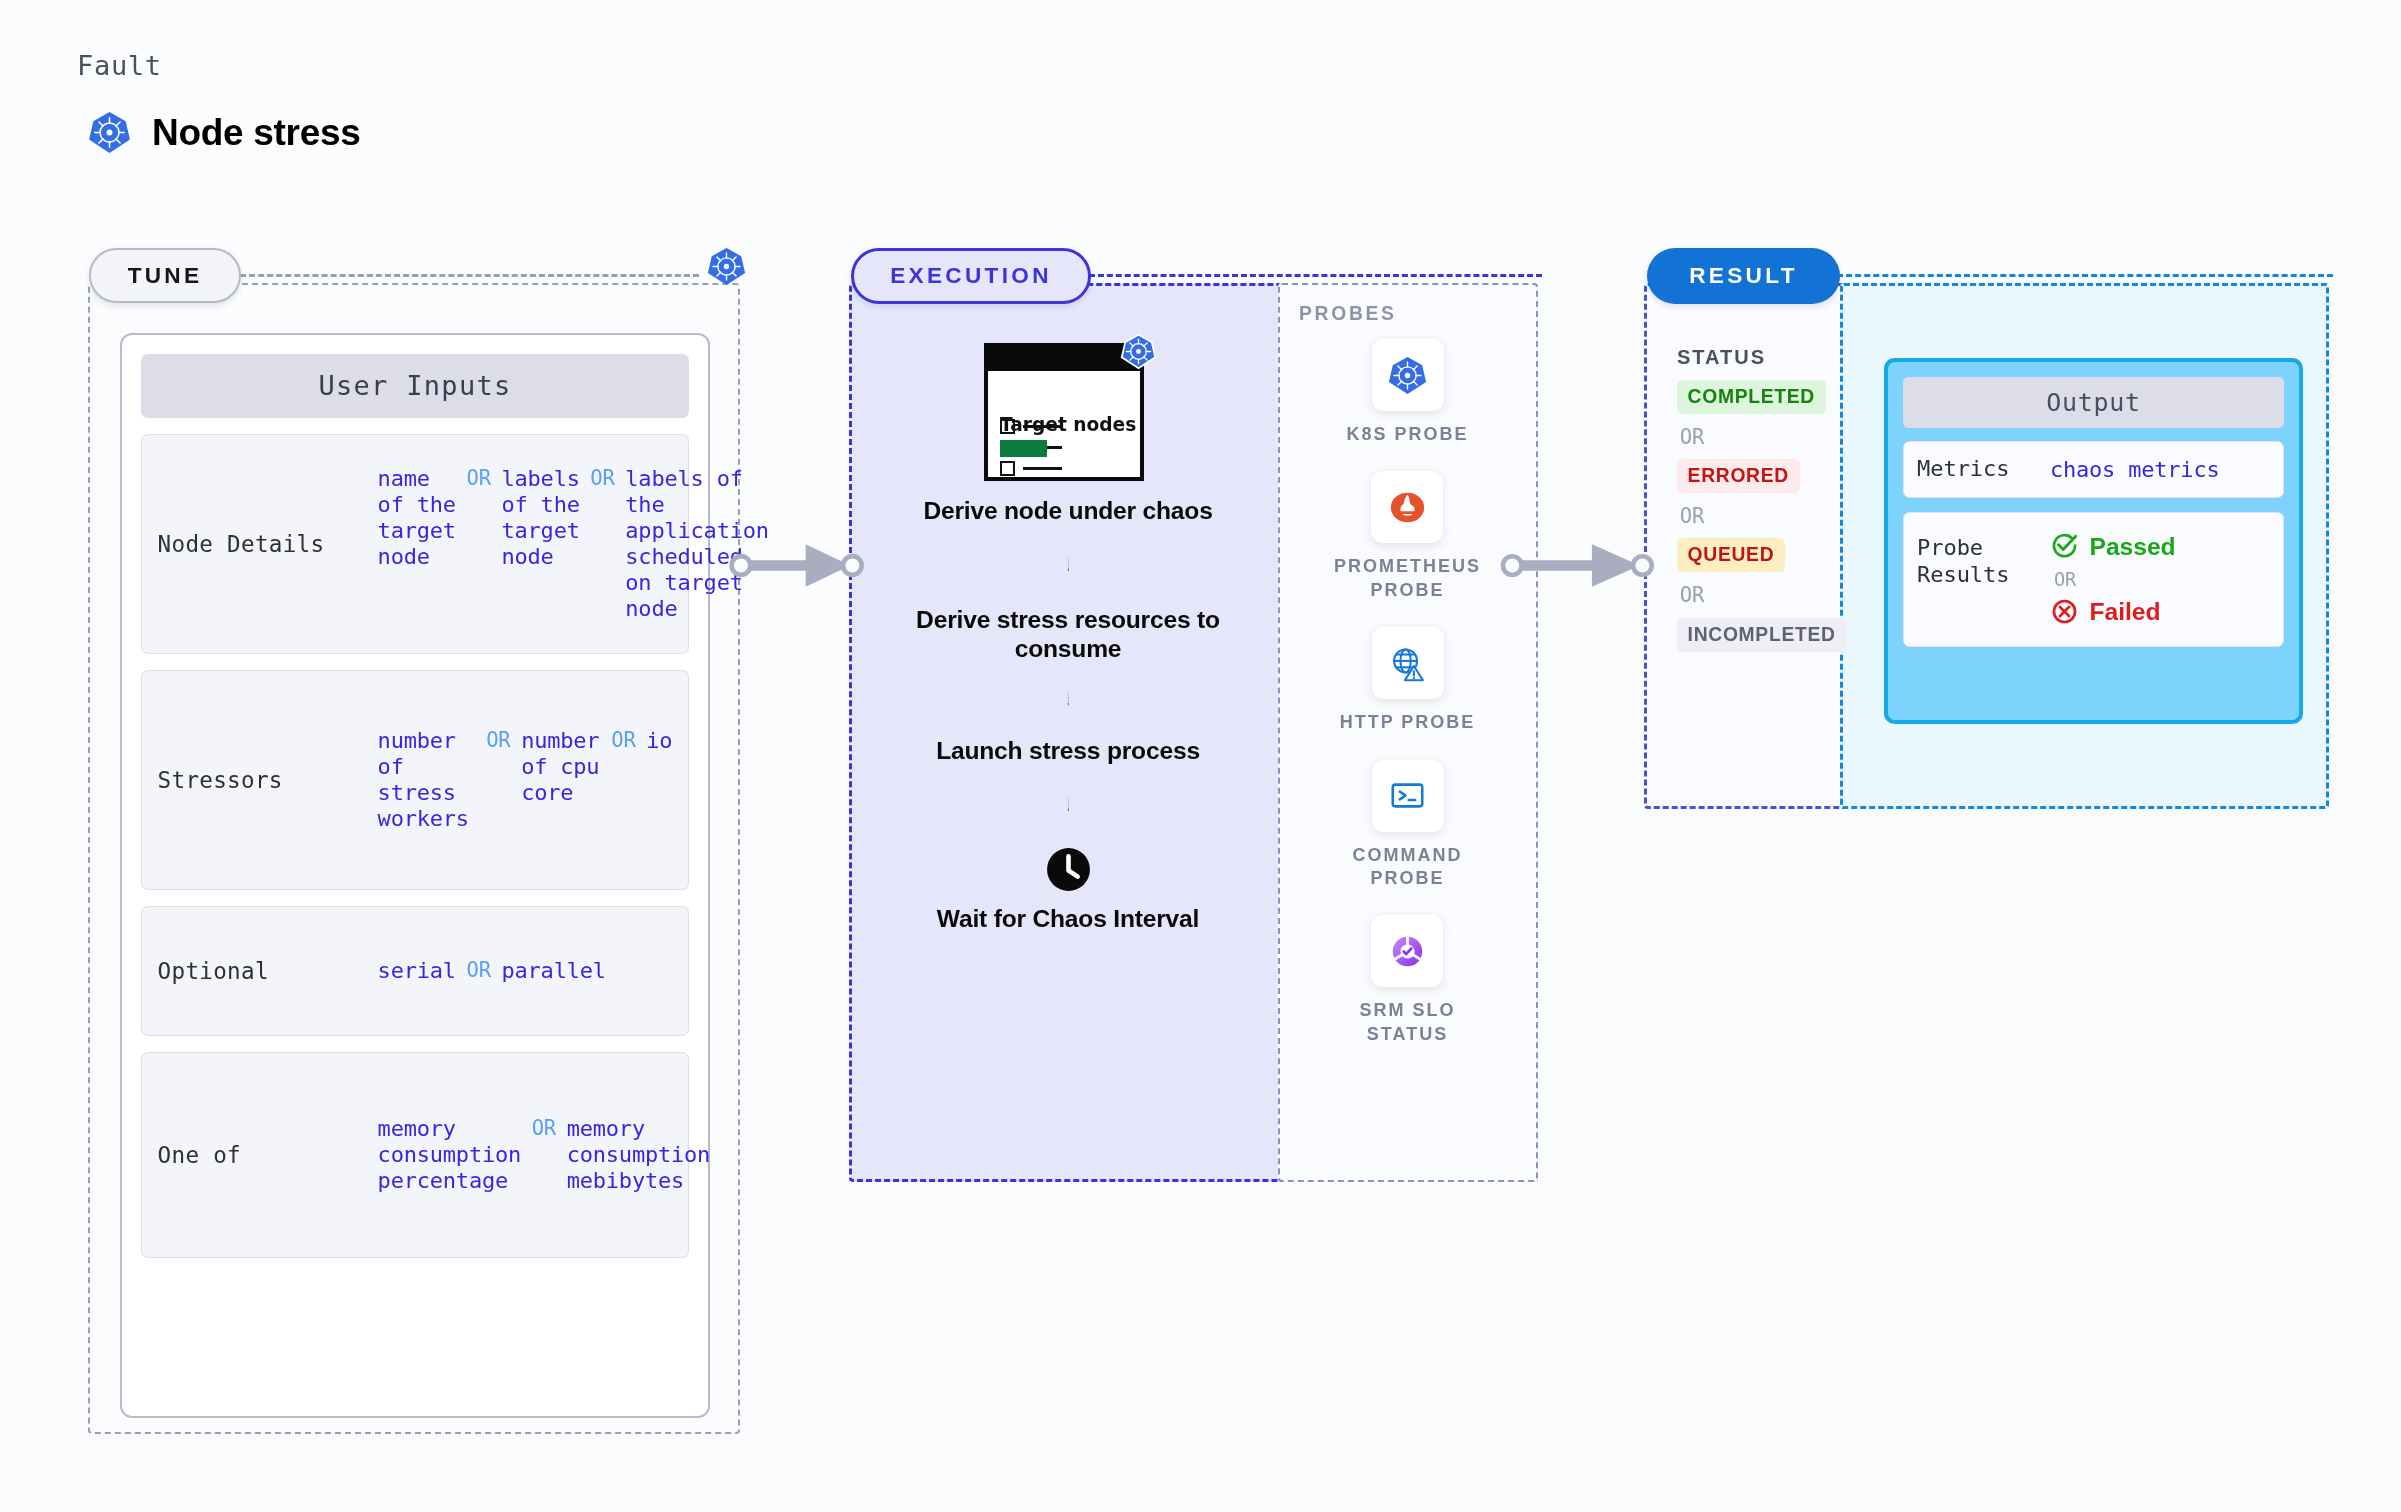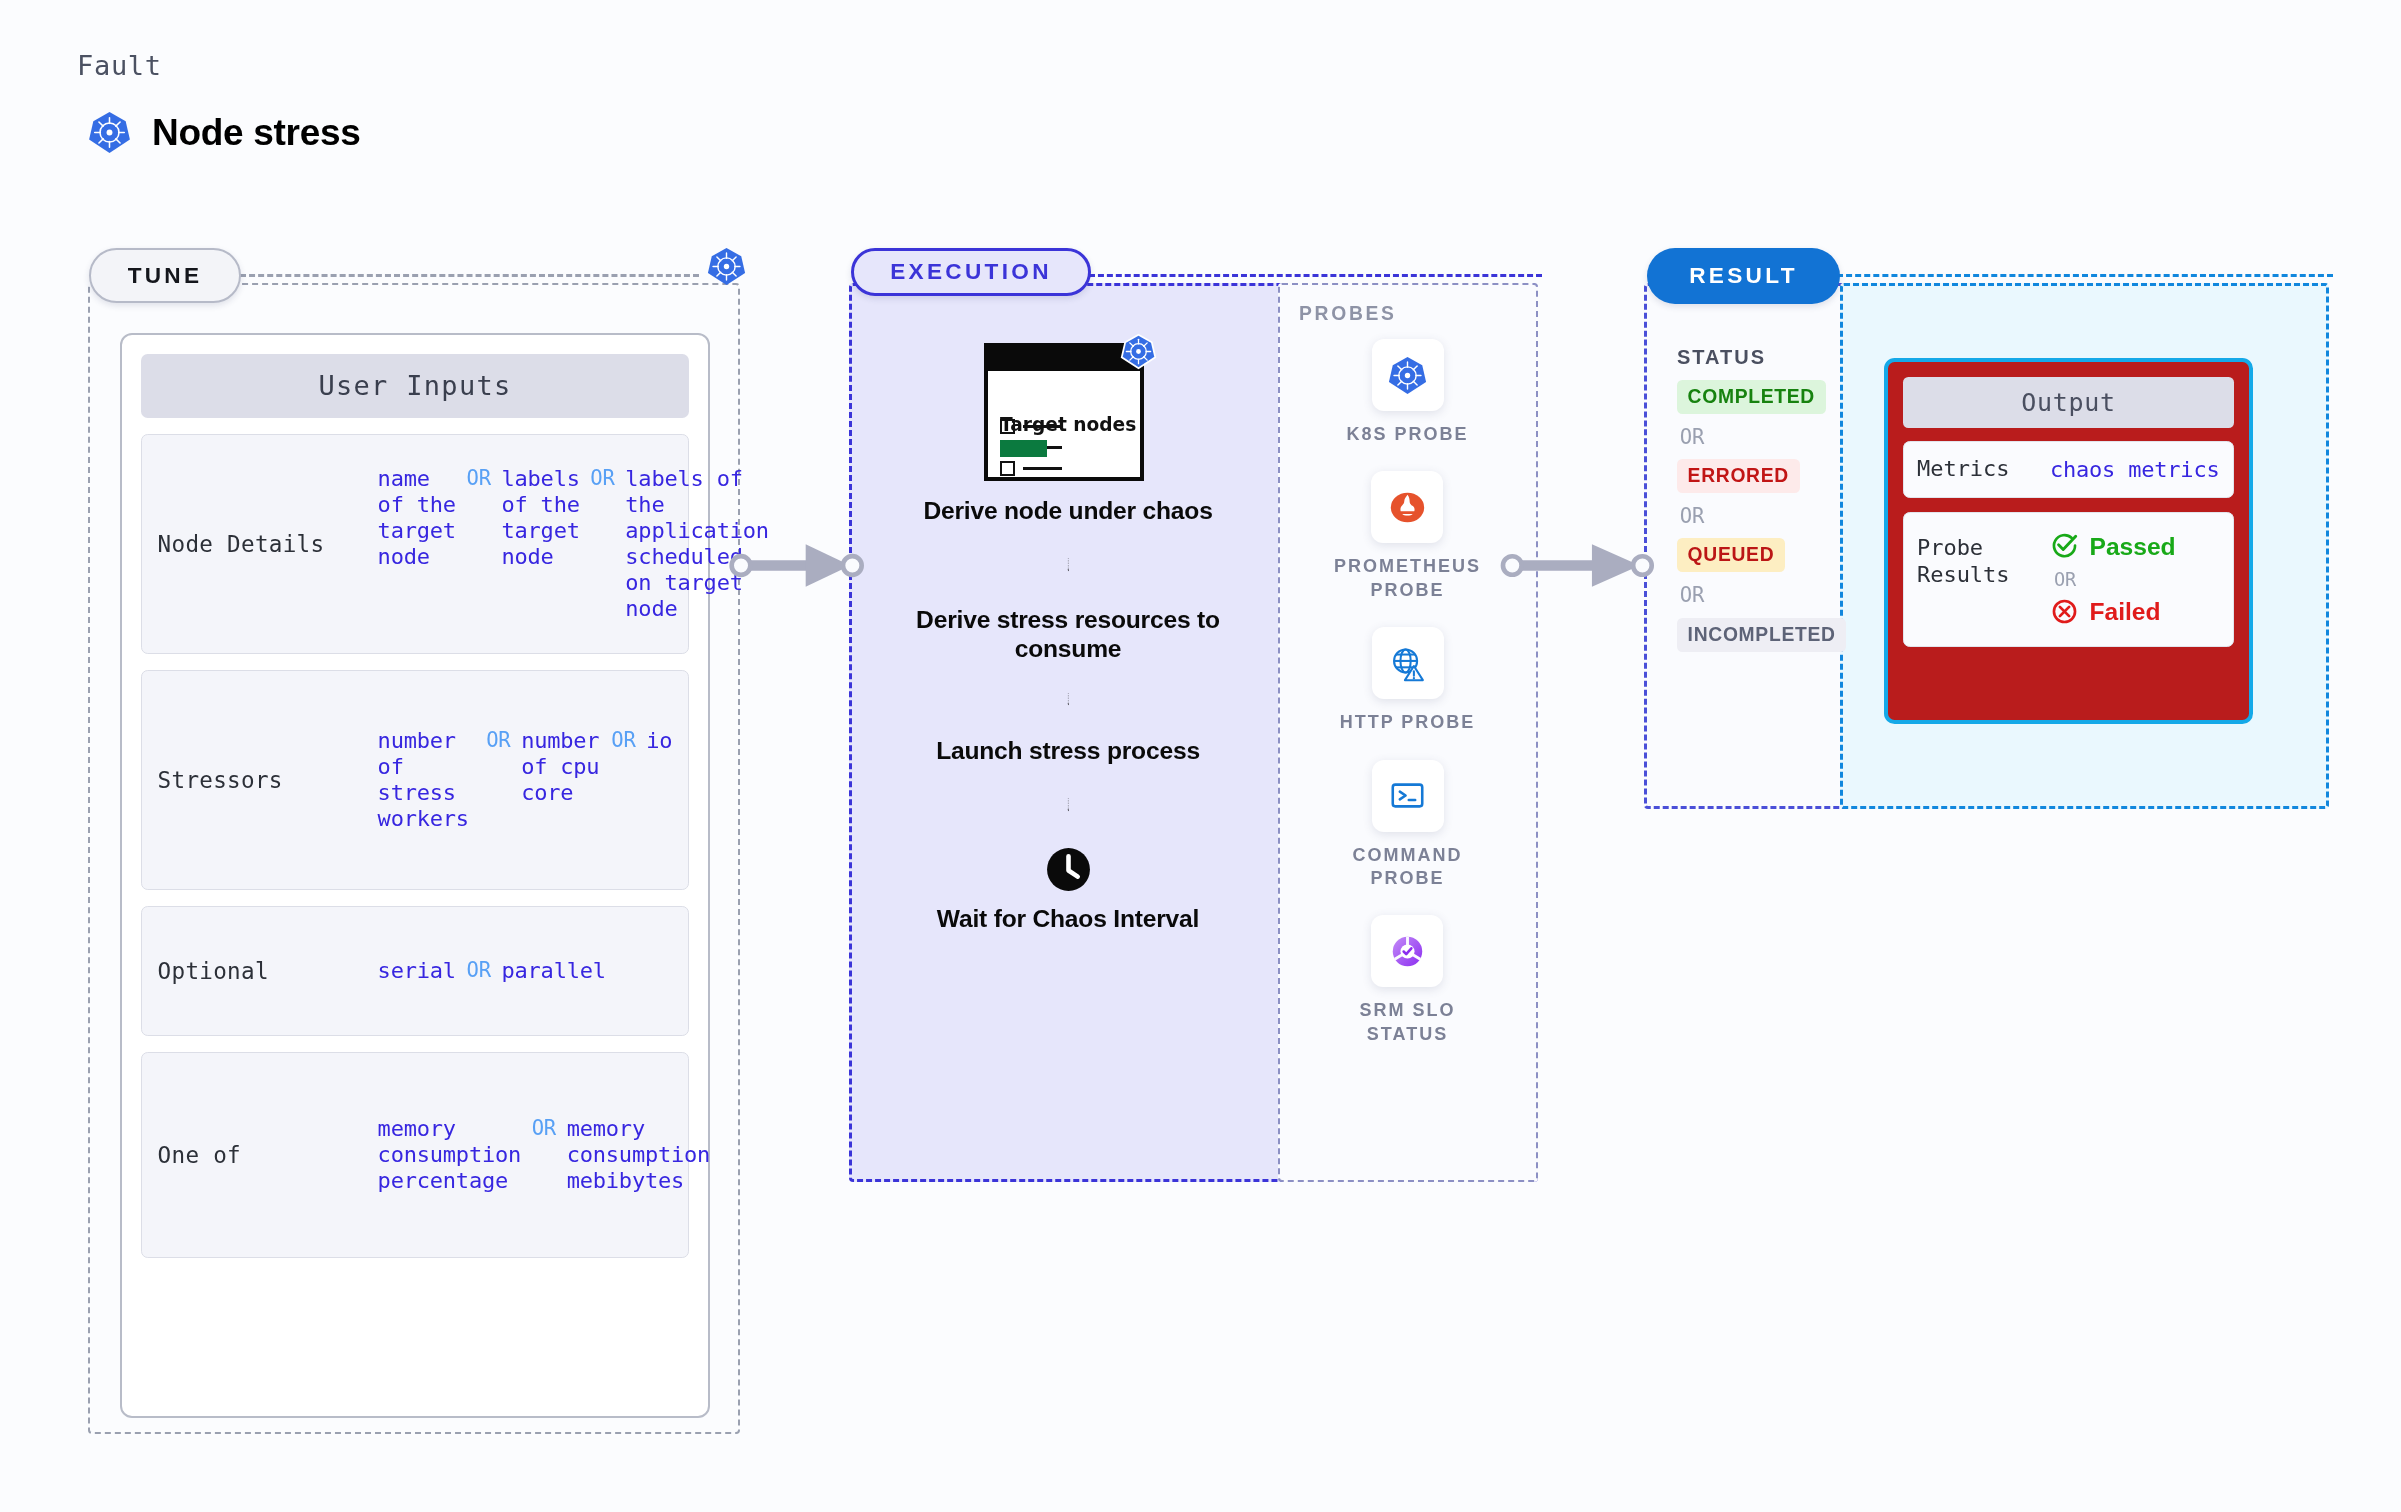--- a/index.html
+++ b/index.html
@@ -98,21 +98,21 @@
     border: 3.3px dashed #3b34d8; border-radius: 4px;
     background: #e6e6fb;
   }
   #exec-probes-frame {
     position: absolute;
     left: 1278px; top: 283px; width: 260px; height: 899px;
     border: 2.7px dashed #8c90c4; border-radius: 4px;
     background: #fafbfe; z-index: 3;
   }
   #exec-badge {
-    left: 851px; top: 248px; width: 240px; height: 48px;
+    left: 851px; top: 248px; width: 240px; height: 56px;
     background: #e6e6fb; border: 3.3px solid #3b34d8; color: #3b34d8;
     font-size: 22.6px; z-index: 8;
   }
   .exec-dash {
     position: absolute; left: 1089px; top: 274px; width: 453px; height: 0;
     border-top: 3.3px dashed #3b34d8; z-index: 5;
   }
 
   .exec-flow {
     position: absolute; left: 865px; top: 333px; width: 406px;
@@ -197,22 +197,22 @@
     display: inline-block; padding: 6px 10.6px; border-radius: 5.3px;
     font-family: "Liberation Sans", sans-serif; font-weight: bold;
     font-size: 19.3px; letter-spacing: 0.7px;
   }
   .status-or {
     font-family: "DejaVu Sans Mono", monospace;
     font-size: 20.6px; color: #9aa0b0; margin: 10.6px 0 10.6px 2.7px;
   }
 
   .output-card {
-    position: absolute; left: 1884px; top: 358px; width: 369px; height: 366px;
-    background: #b91c1c; border: 4px solid #15a9e8; border-radius: 10.6px; z-index: 7;
+    position: absolute; left: 1884px; top: 358px; width: 419px; height: 366px;
+    background: #7dd3fc; border: 4px solid #15a9e8; border-radius: 10.6px; z-index: 7;
   }
   .output-header {
     margin: 14.6px 14.6px 0 14.6px; height: 51px;
     background: #dcdde8; border-radius: 5.3px;
     display: flex; align-items: center; justify-content: center;
     font-family: "DejaVu Sans Mono", monospace; font-size: 25px;
     color: #4a4f60; letter-spacing: 0.7px;
   }
   .out-block {
     margin: 13.3px 14.6px 0 14.6px;

